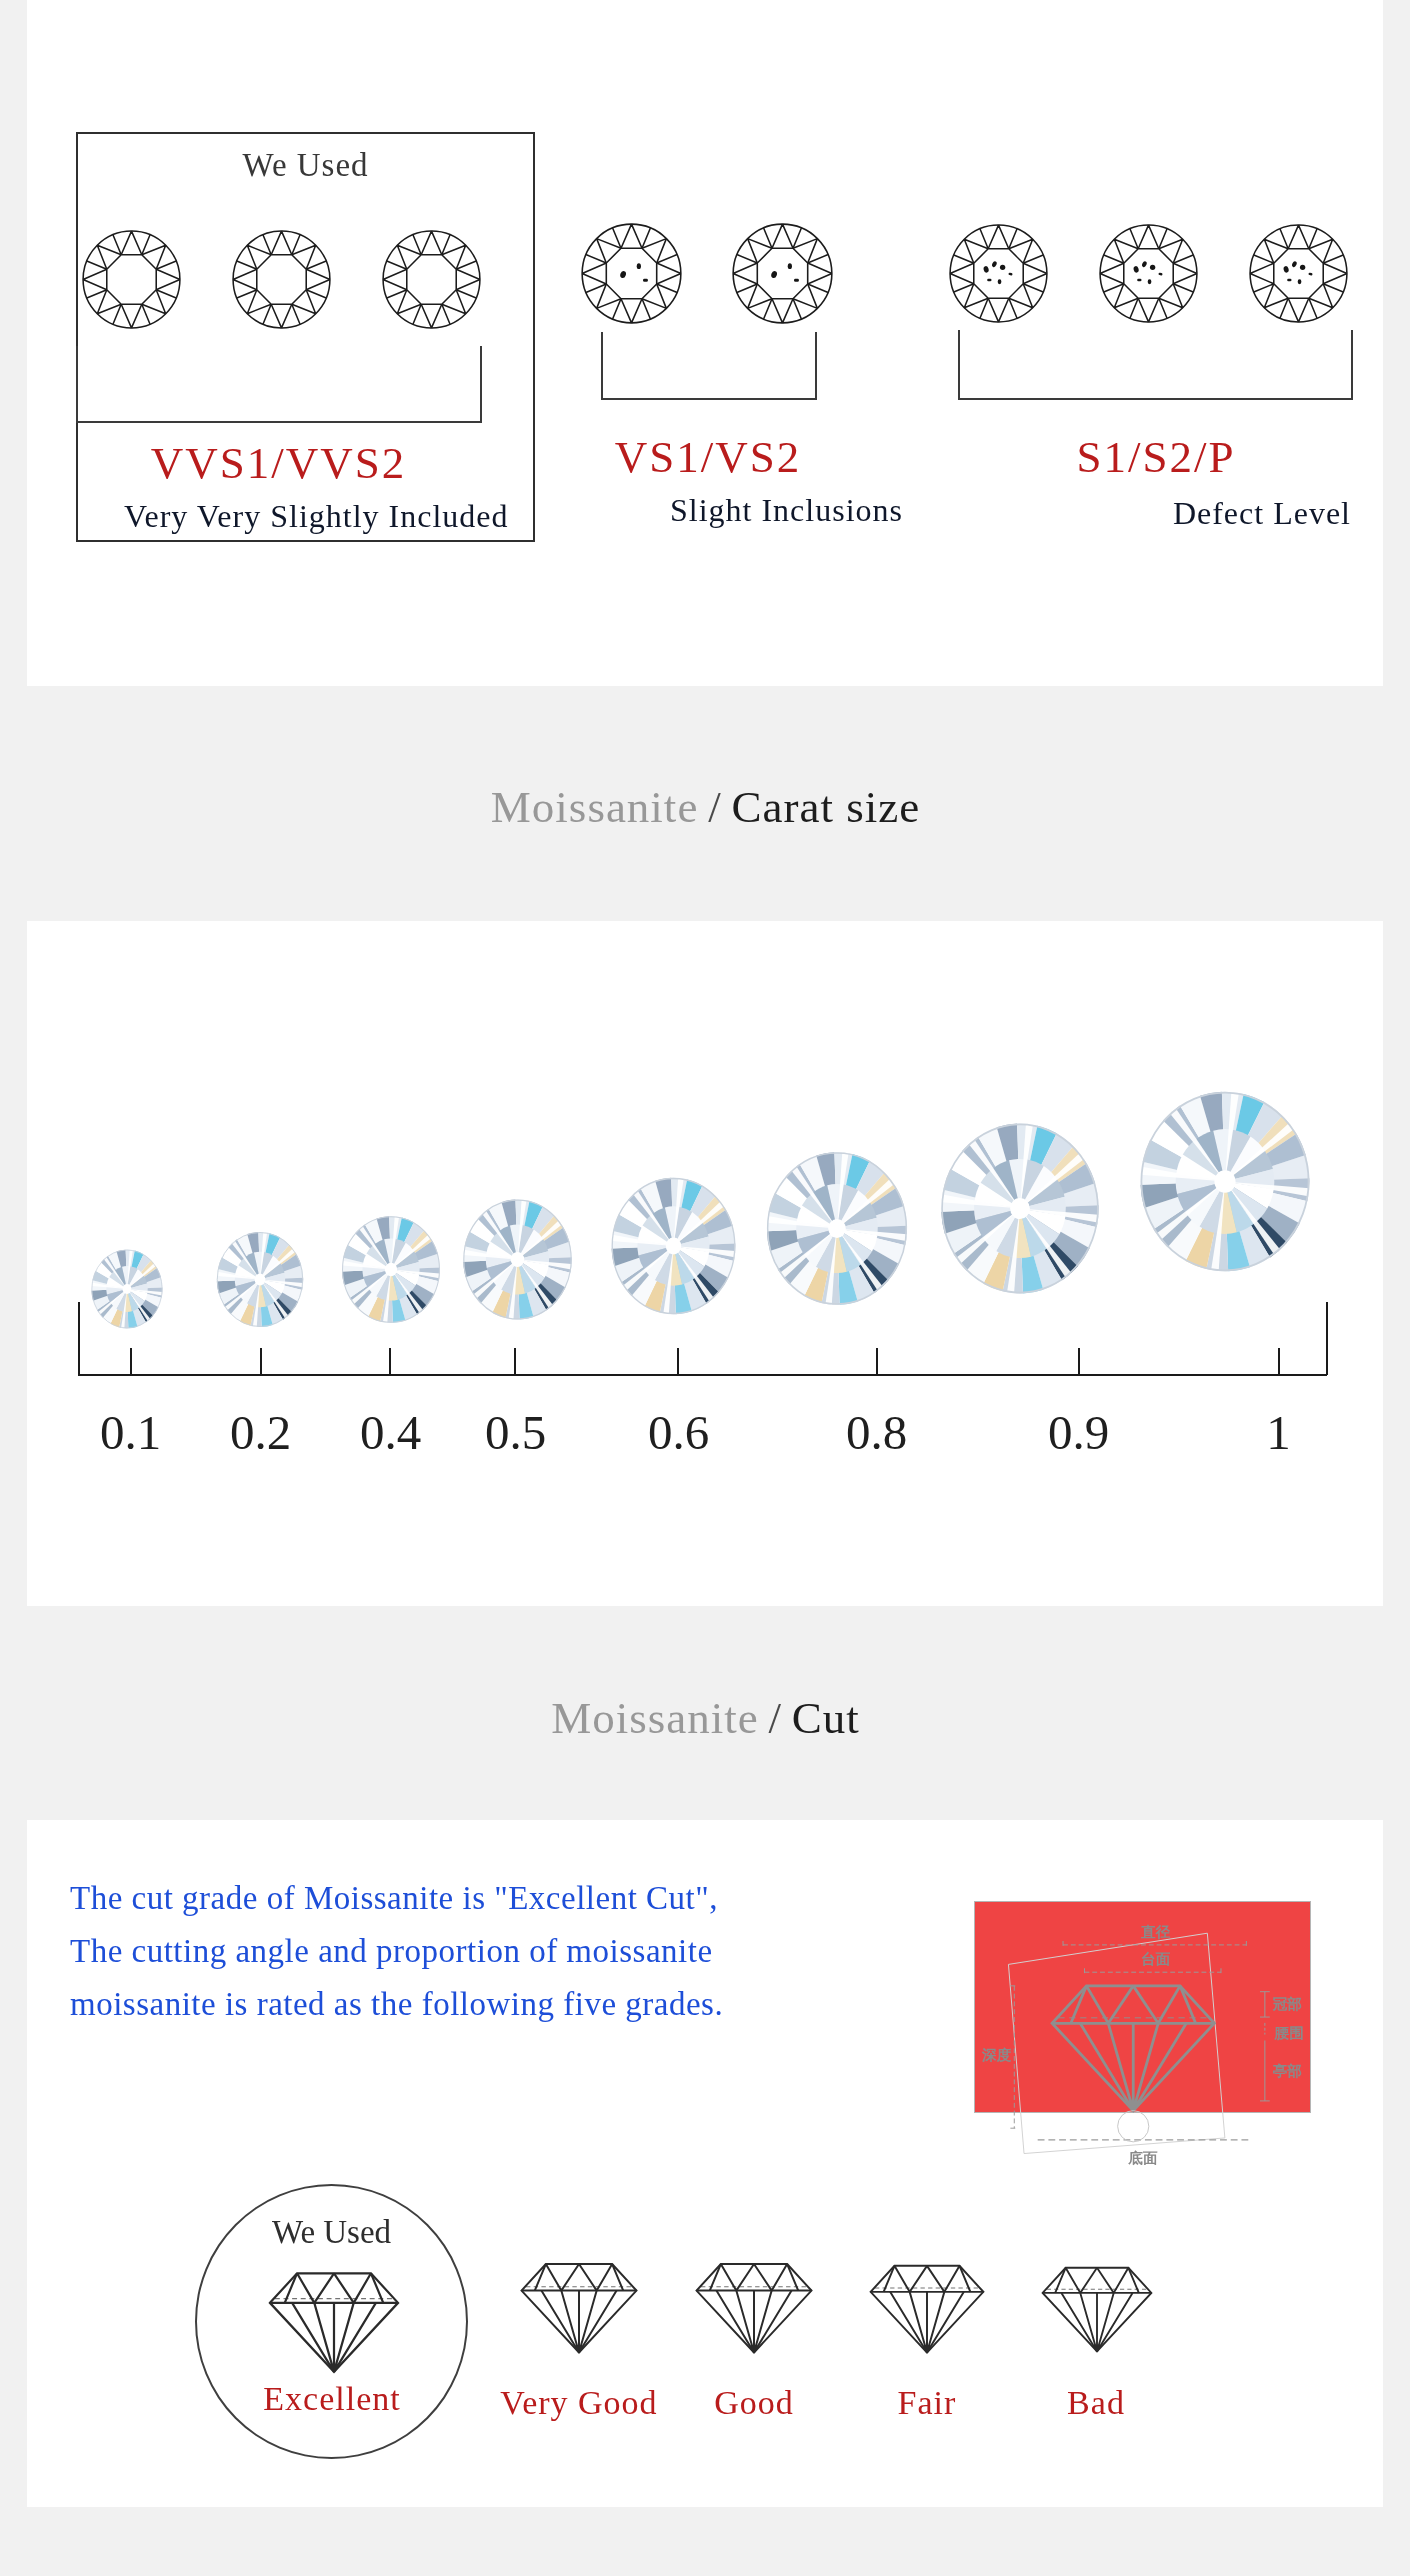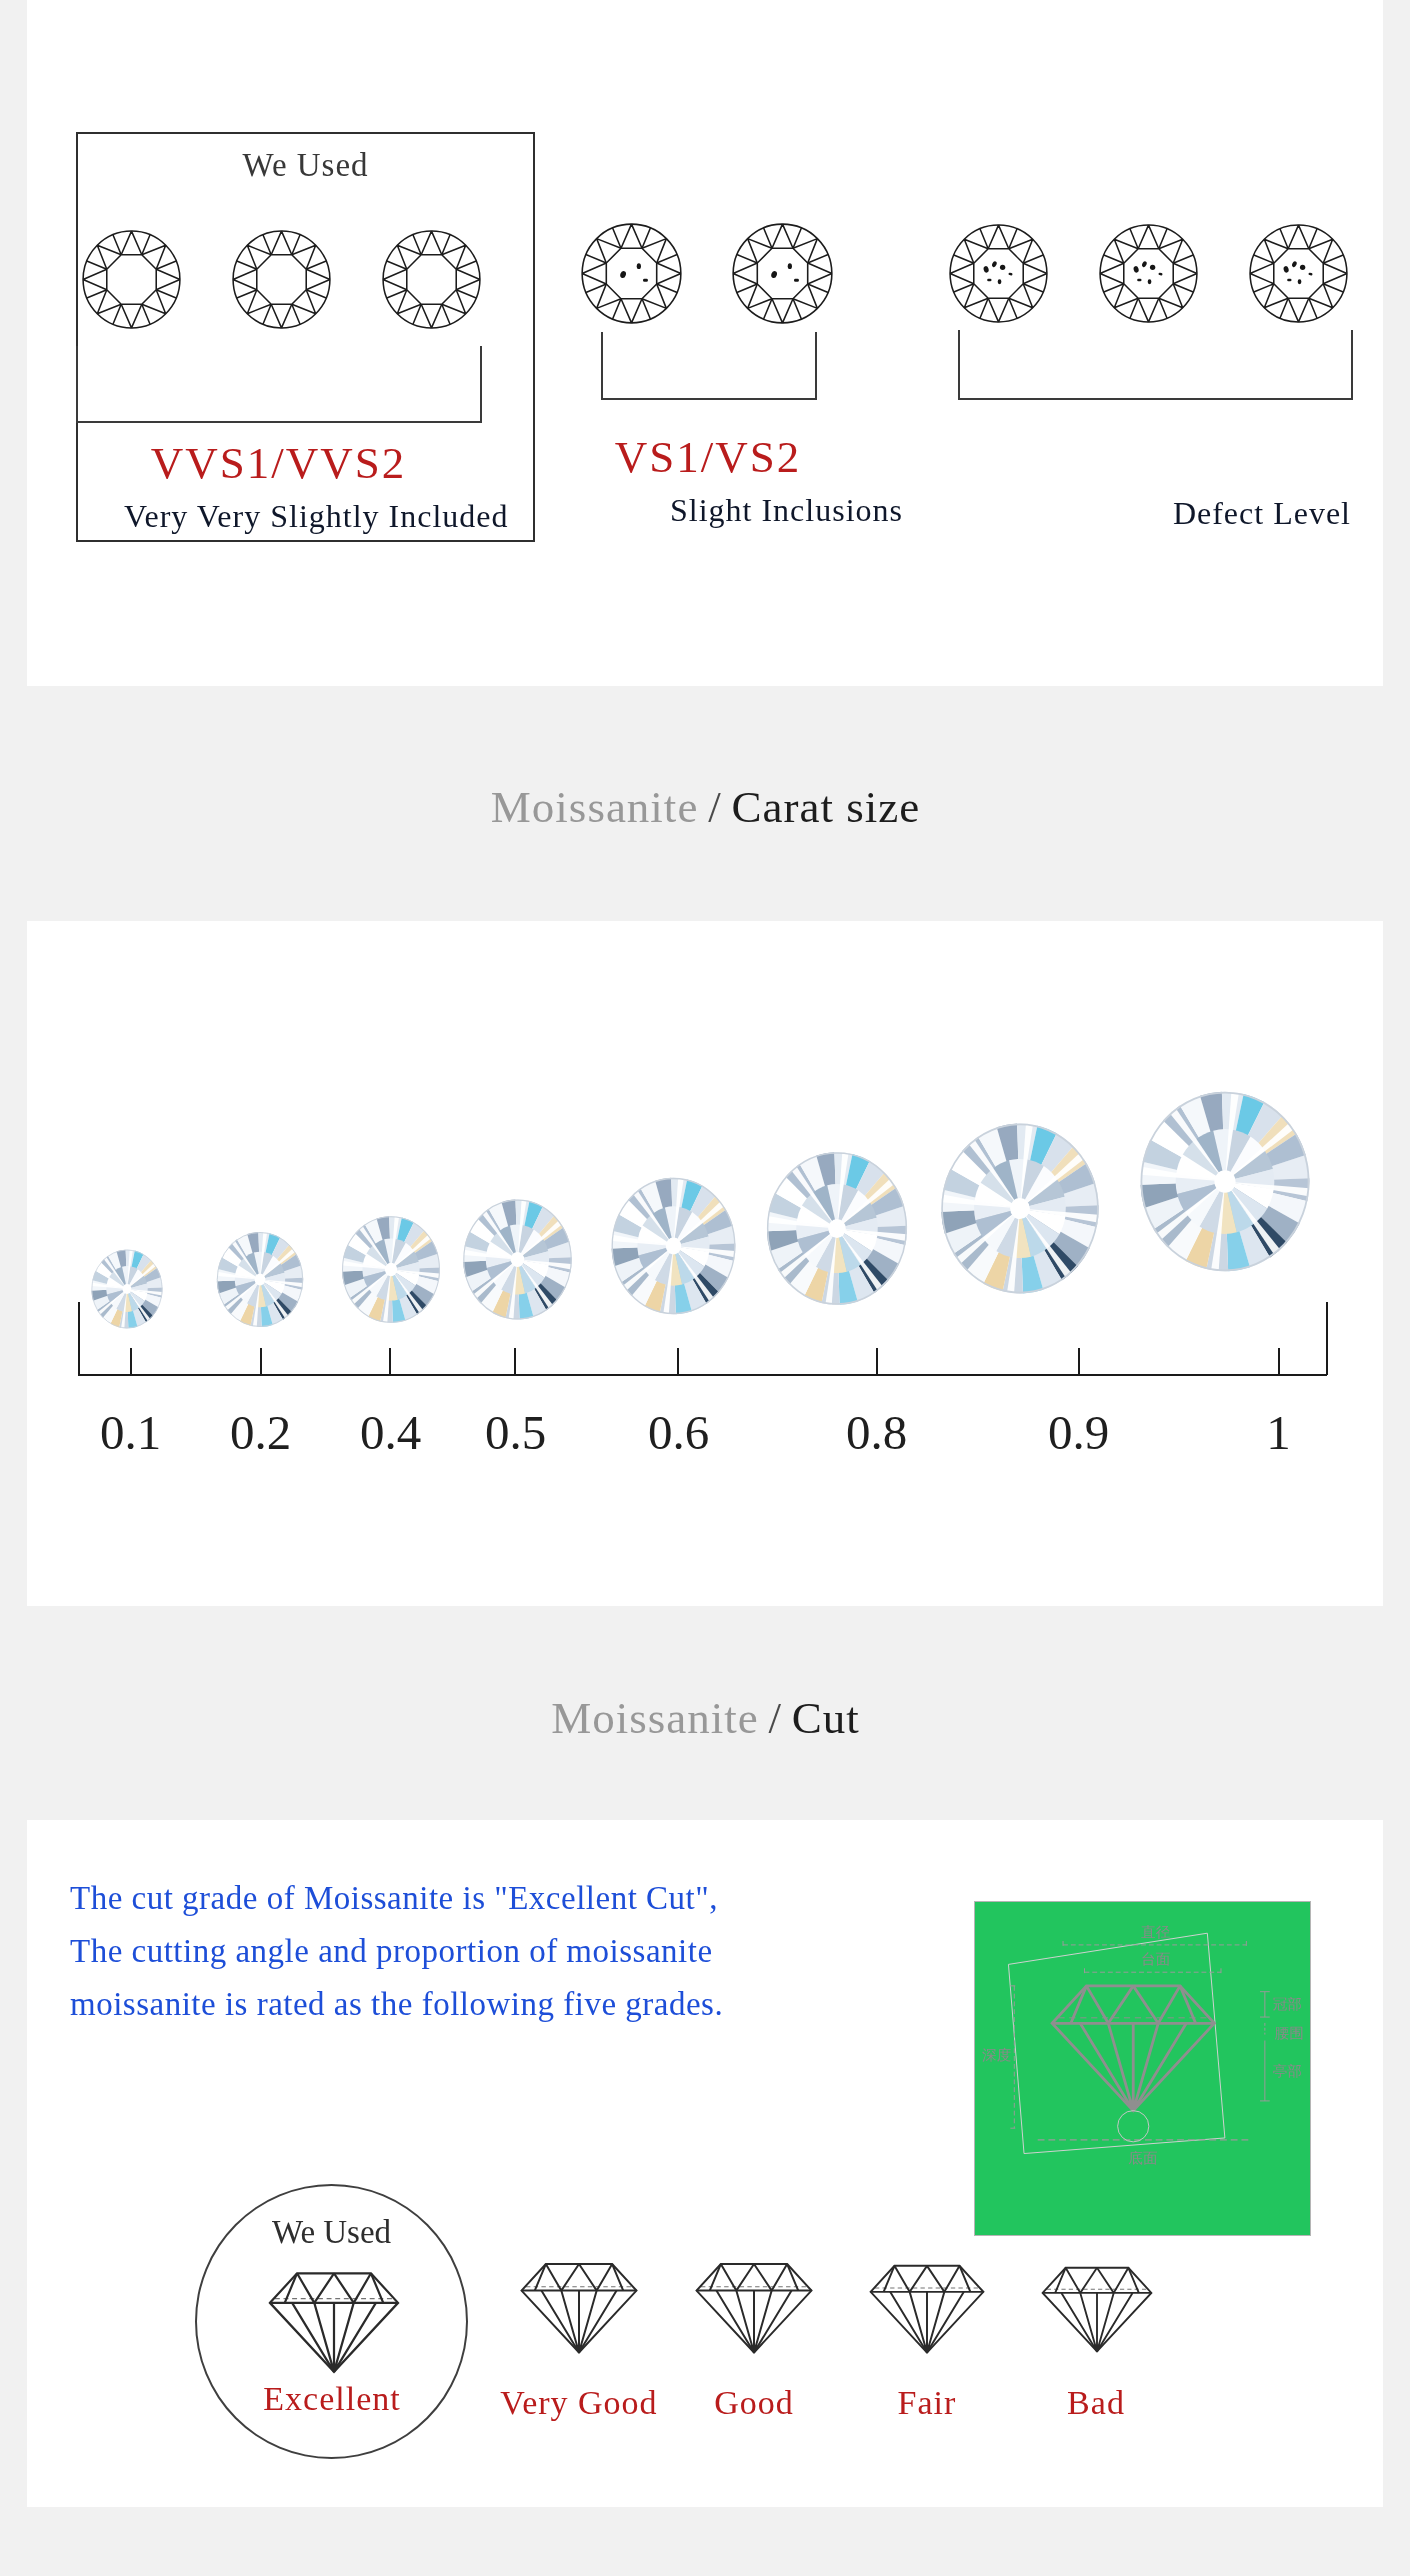--- a/index.html
+++ b/index.html
@@ -21,22 +21,22 @@
   .heading{position:absolute;left:0;width:1411px;text-align:center;font-size:45px;letter-spacing:1px;}
   .heading .hpre{color:#989898;}
   .heading .hsep{color:#4a4a4a;padding:0 9.8px;}
   .heading .htitle{color:#1d1d1d;}
   
   .ruler-line{position:absolute;background:#1a1a1a;}
   .carat-label{position:absolute;width:137px;text-align:center;font-size:49px;color:#1f1f1f;}
   .gem{position:absolute;}
   
   .para-line{font-size:33px;line-height:53px;color:#1d4ed8;letter-spacing:0.5px;white-space:nowrap;}
-  .diagram-box{position:absolute;left:974px;top:1901px;width:337px;height:335px;
-               border:1px solid #b5b5b5;background:#22c55e;box-sizing:border-box;}
+  .diagram-box{position:absolute;left:974px;top:1901px;width:337px;height:212px;
+               border:1px solid #b5b5b5;background:#ef4444;box-sizing:border-box;font-weight:bold;}
   .diagram-box svg{display:block;}
   .diagram-box text{font-size:15px;fill:#8a8a8a;font-family:"Liberation Serif","DejaVu Serif",serif;}
   .cut-circle{position:absolute;left:195px;top:2184px;width:273px;height:275px;
               border:2px solid #3f3f3f;border-radius:50%;box-sizing:border-box;}
   .cut-we-used{position:absolute;left:195px;top:2214px;width:273px;text-align:center;
                font-size:33px;color:#2e2e2e;}
   .cut-sketch{position:absolute;color:#2a2a2a;}
   .cut-grade-label{position:absolute;width:234px;text-align:center;font-size:34px;color:#b91c1c;letter-spacing:1px;}
 </style>
 </head>
@@ -120,20 +120,21 @@
       </svg>
     <svg class="stone" style="left:1070px;top:222px" width="103" height="103" viewBox="0 0 106 106">
         <use href="#brilliant-top"></use>
         <use href="#incl-si"></use>
       </svg>
     <svg class="stone" style="left:1220px;top:222px" width="103" height="103" viewBox="0 0 106 106">
         <use href="#brilliant-top"></use>
         <use href="#incl-si"></use>
       </svg>
     <div class="bracket" style="left:931px;top:330px;width:395px;height:70px"></div>
+    <div class="grade" style="left:934px;top:431px;width:390px">S1/S2/P</div>
     <div class="gdesc" style="left:934px;top:495px;width:390px">Defect Level</div>
   </section>
 
   <div class="heading" style="top:781px">
     <span class="hpre">Moissanite</span><span class="hsep">/</span><span class="htitle">Carat size</span>
   </div>
 
   <section class="panel" style="top:921px;height:685px"></section>
 
   <div class="gem" style="left:90px;top:1248px;width:74px;height:82px"><svg width="100%" height="100%" viewBox="0 0 100 100" preserveAspectRatio="none">

